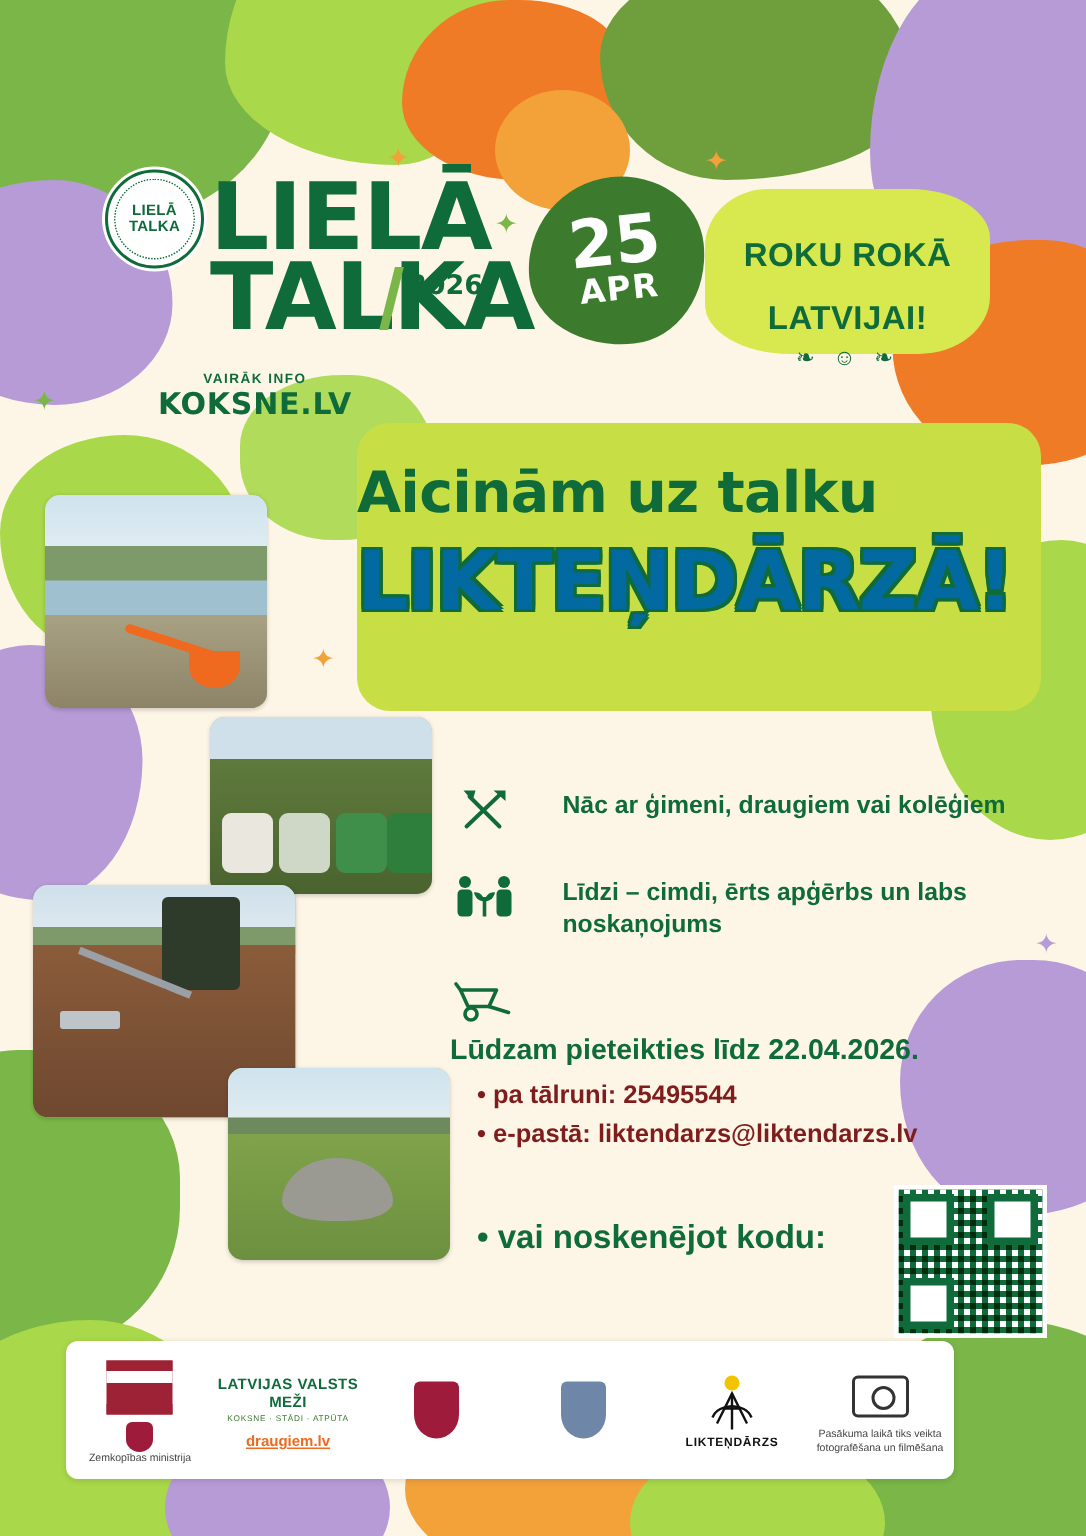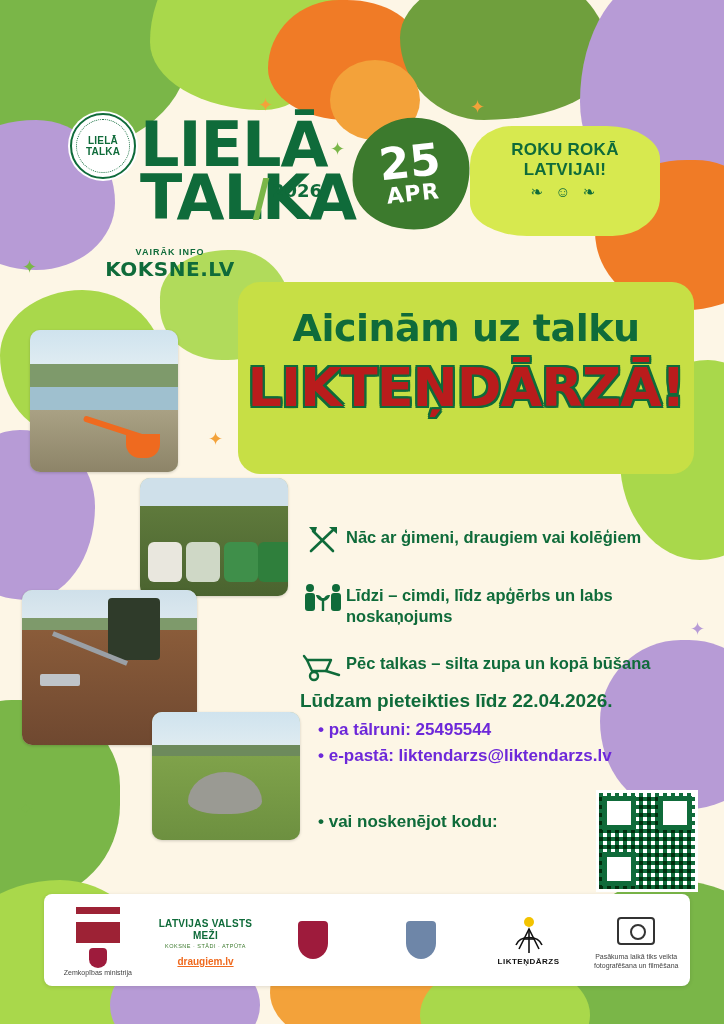--- a/index.html
+++ b/index.html
@@ -154,52 +154,52 @@
     left: 470px; top: 126px;
     width: 190px; height: 110px;
     background: #d7e94f;
     border-radius: 22% 28% 25% 30% / 35% 30% 35% 30%;
     color: #0f6b3a;
     text-align: center;
     padding-top: 14px;
     box-sizing: border-box;
   }
   .slogan-blob .line {
-    font-size: 17px;
+    font-size: 22px;
     font-weight: bold;
     line-height: 1.15;
     letter-spacing: .3px;
+    margin-top: 17px;
   }
   .slogan-blob .faces {
     margin-top: 4px;
     font-size: 15px;
     letter-spacing: 4px;
   }
 
   
   .main-panel {
     position: absolute;
     left: 238px; top: 282px;
     width: 456px; height: 192px;
     background: #c7df45;
     border-radius: 22px;
-    text-align: center;
     box-sizing: border-box;
     padding-top: 24px;
   }
   .main-panel .l1 {
     color: #0f6b3a;
     font-size: 38px;
     font-weight: bold;
     letter-spacing: -.5px;
     font-family: "DejaVu Sans", sans-serif;
   }
   .main-panel .l2 {
     margin-top: 6px;
-    color: #b91c1c;
+    color: #0369a1;
     font-size: 54px;
     font-weight: bold;
     letter-spacing: -1px;
     font-family: "DejaVu Sans", sans-serif;
     text-shadow:
        2px 0 0 #0f6b3a, -2px 0 0 #0f6b3a, 0 2px 0 #0f6b3a, 0 -2px 0 #0f6b3a,
        2px 2px 0 #0f6b3a, -2px 2px 0 #0f6b3a, 2px -2px 0 #0f6b3a, -2px -2px 0 #0f6b3a;
   }
 
   
@@ -267,45 +267,46 @@
     display: flex;
     align-items: center;
     justify-content: center;
   }
   .feature .ftext {
     color: #0f6b3a;
     font-size: 16.5px;
     font-weight: bold;
     line-height: 1.3;
     padding-top: 7px;
+    margin-left: 29px;
   }
 
   
   .signup {
     position: absolute;
     left: 300px; top: 690px;
     width: 400px;
   }
   .signup .title {
     color: #0f6b3a;
     font-size: 19px;
     font-weight: bold;
     margin-bottom: 8px;
   }
   .signup .li {
-    color: #6d28d9;
+    color: #7f1d1d;
     font-size: 17px;
     font-weight: bold;
     margin: 6px 0 0 18px;
   }
   .qr-note {
     position: absolute;
     left: 318px; top: 812px;
     color: #0f6b3a;
-    font-size: 17px;
+    font-size: 22px;
     font-weight: bold;
   }
   .qr {
     position: absolute;
     left: 596px; top: 790px;
     width: 96px; height: 96px;
     background:
       repeating-linear-gradient(90deg, #0f6b3a 0 4px, #ffffff 4px 8px),
       repeating-linear-gradient(0deg, #0f6b3a 0 4px, #ffffff 4px 8px);
     background-blend-mode: multiply;
@@ -318,21 +319,21 @@
     background: #ffffff;
   }
   .qr .c-tl { left: 3px; top: 3px; }
   .qr .c-tr { right: 3px; top: 3px; }
   .qr .c-bl { left: 3px; bottom: 3px; }
 
   
   .footer {
     position: absolute;
     left: 44px; top: 894px;
-    width: 646px; height: 92px;
+    width: 592px; height: 92px;
     background: #ffffff;
     border-radius: 8px;
     display: flex;
     align-items: center;
     box-shadow: 0 1px 4px rgba(0,0,0,.12);
   }
   .flogo {
     flex: 1;
     text-align: center;
     font-size: 7px;
@@ -490,33 +491,32 @@
         <svg width="42" height="34" viewBox="0 0 42 34">
           <rect x="3" y="12" width="10" height="18" rx="3" fill="#0f6b3a"></rect>
           <rect x="29" y="12" width="10" height="18" rx="3" fill="#0f6b3a"></rect>
           <circle cx="8" cy="7" r="4" fill="#0f6b3a"></circle>
           <circle cx="34" cy="7" r="4" fill="#0f6b3a"></circle>
           <path d="M21 30 L21 17" stroke="#0f6b3a" stroke-width="2.4"></path>
           <path d="M21 20 C15 20 14 14 14 14 C20 13 21 20 21 20 Z" fill="#0f6b3a"></path>
           <path d="M21 20 C27 20 28 14 28 14 C22 13 21 20 21 20 Z" fill="#0f6b3a"></path>
         </svg>
       </div>
-      <div class="ftext">Līdzi – cimdi, līdz apģērbs un labs noskaņojums</div>
+      <div class="ftext">Līdzi – cimdi, ērts apģērbs un labs noskaņojums</div>
     </div>
 
     <div class="feature">
       <div class="ficon">
         <svg width="44" height="32" viewBox="0 0 44 32">
           <path d="M6 10 L30 10 L25 21 L11 21 Z" fill="none" stroke="#0f6b3a" stroke-width="2.4" stroke-linejoin="round"></path>
           <line x1="25" y1="21" x2="38" y2="25" stroke="#0f6b3a" stroke-width="2.4" stroke-linecap="round"></line>
           <circle cx="13" cy="26" r="4" fill="none" stroke="#0f6b3a" stroke-width="2.4"></circle>
           <line x1="6" y1="10" x2="3" y2="6" stroke="#0f6b3a" stroke-width="2.4" stroke-linecap="round"></line>
         </svg>
       </div>
-      <div class="ftext">Pēc talkas – silta zupa un kopā būšana</div>
     </div>
 
   </div>
 
   <div class="signup">
     <div class="title">Lūdzam pieteikties līdz 22.04.2026.</div>
     <div class="li">• pa tālruni: 25495544</div>
     <div class="li">• e-pastā: liktendarzs@liktendarzs.lv</div>
   </div>
   <div class="qr-note">• vai noskenējot kodu:</div>

